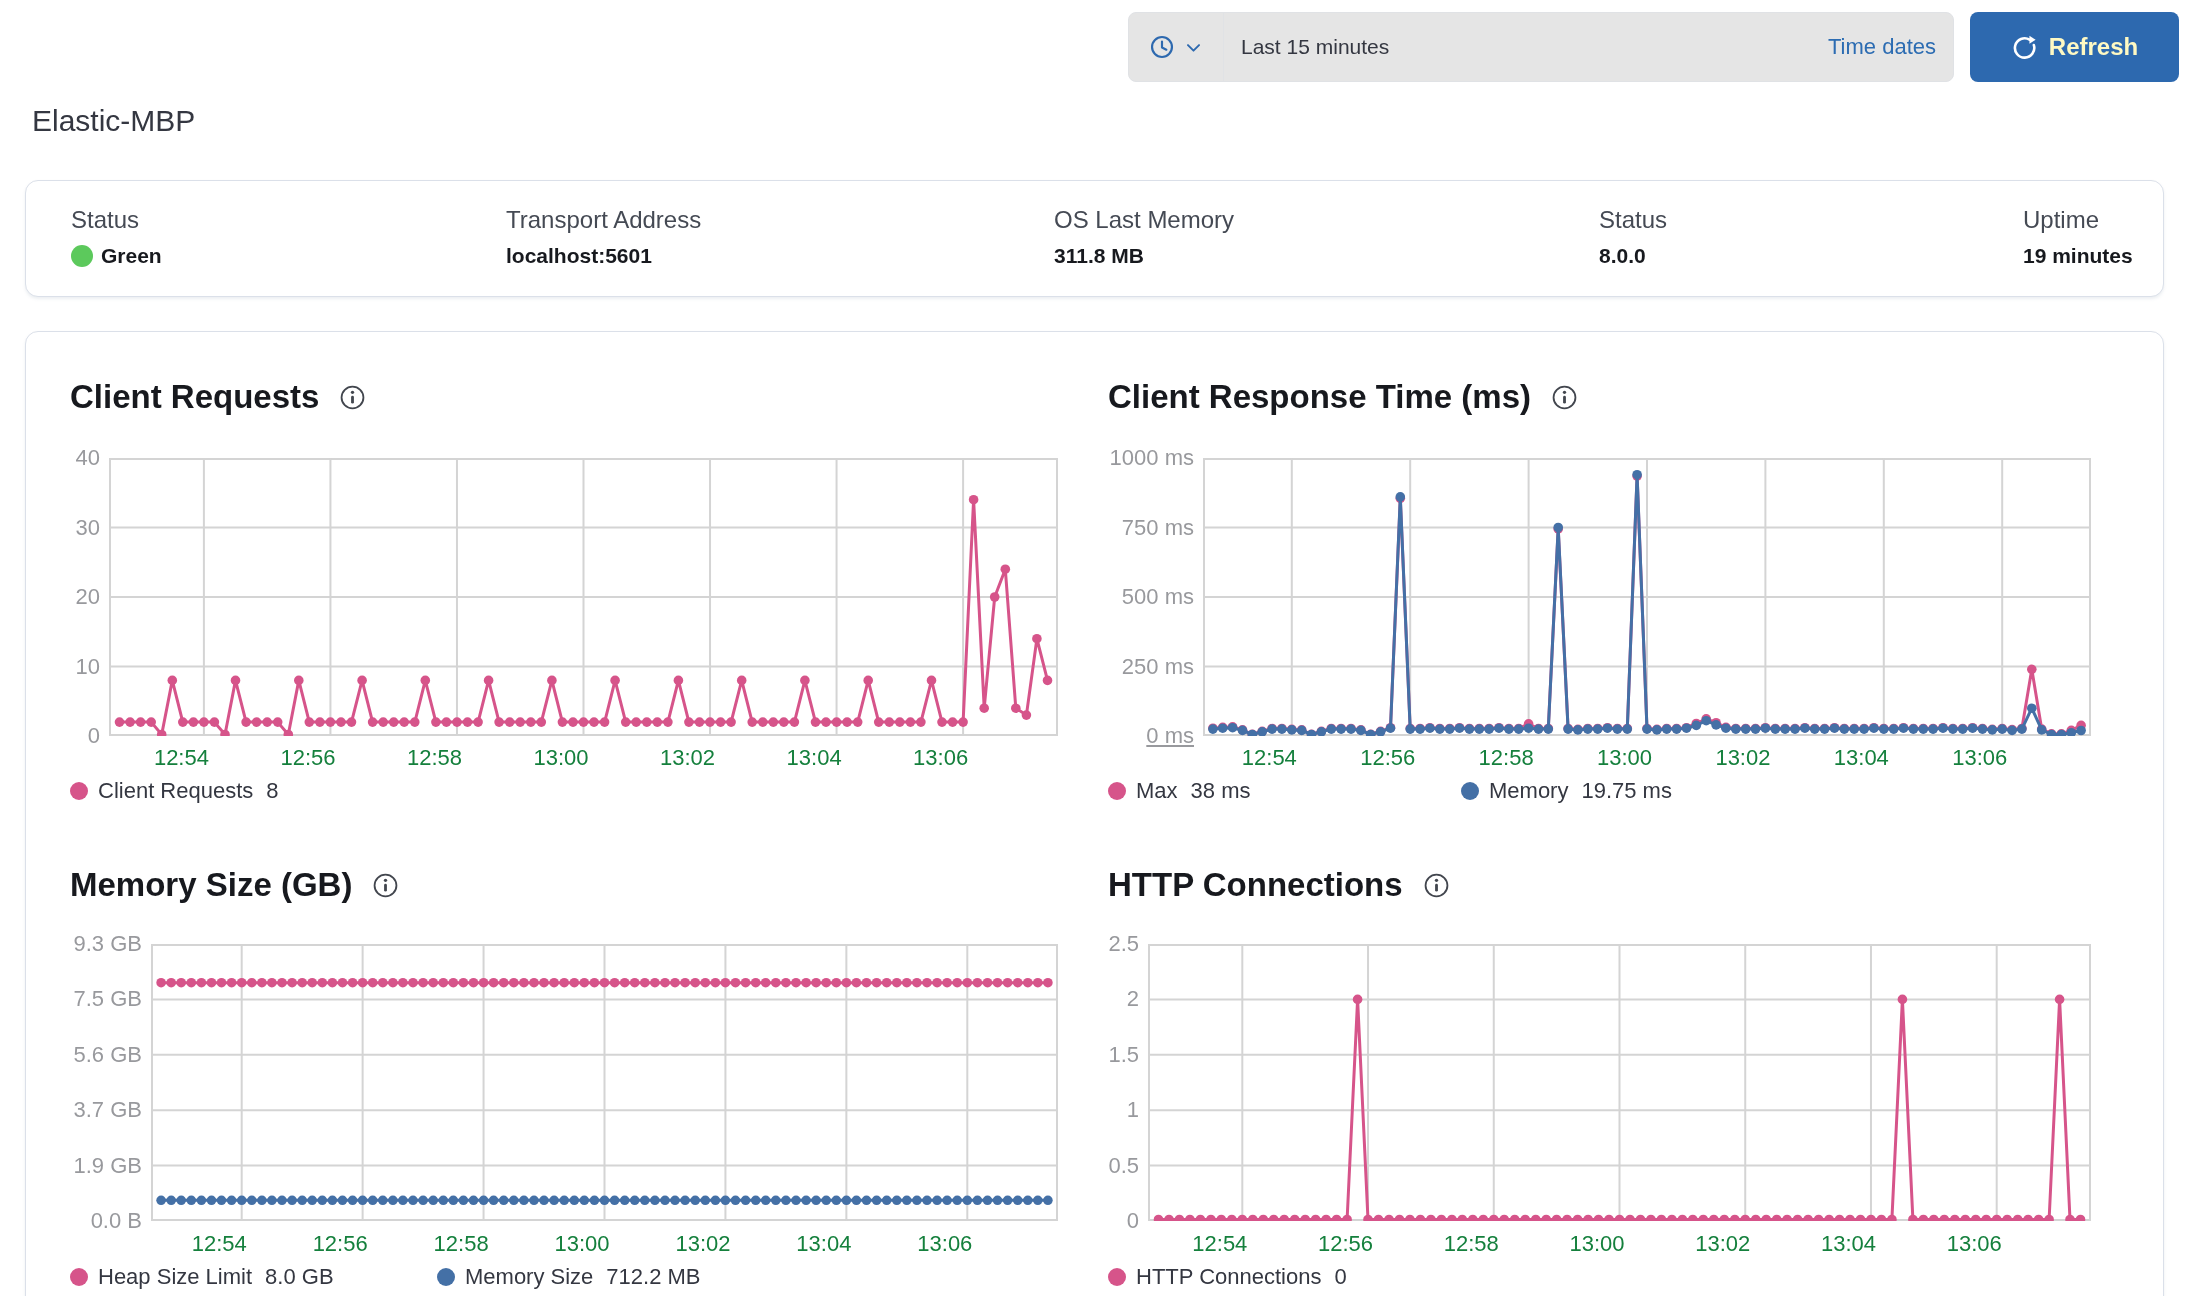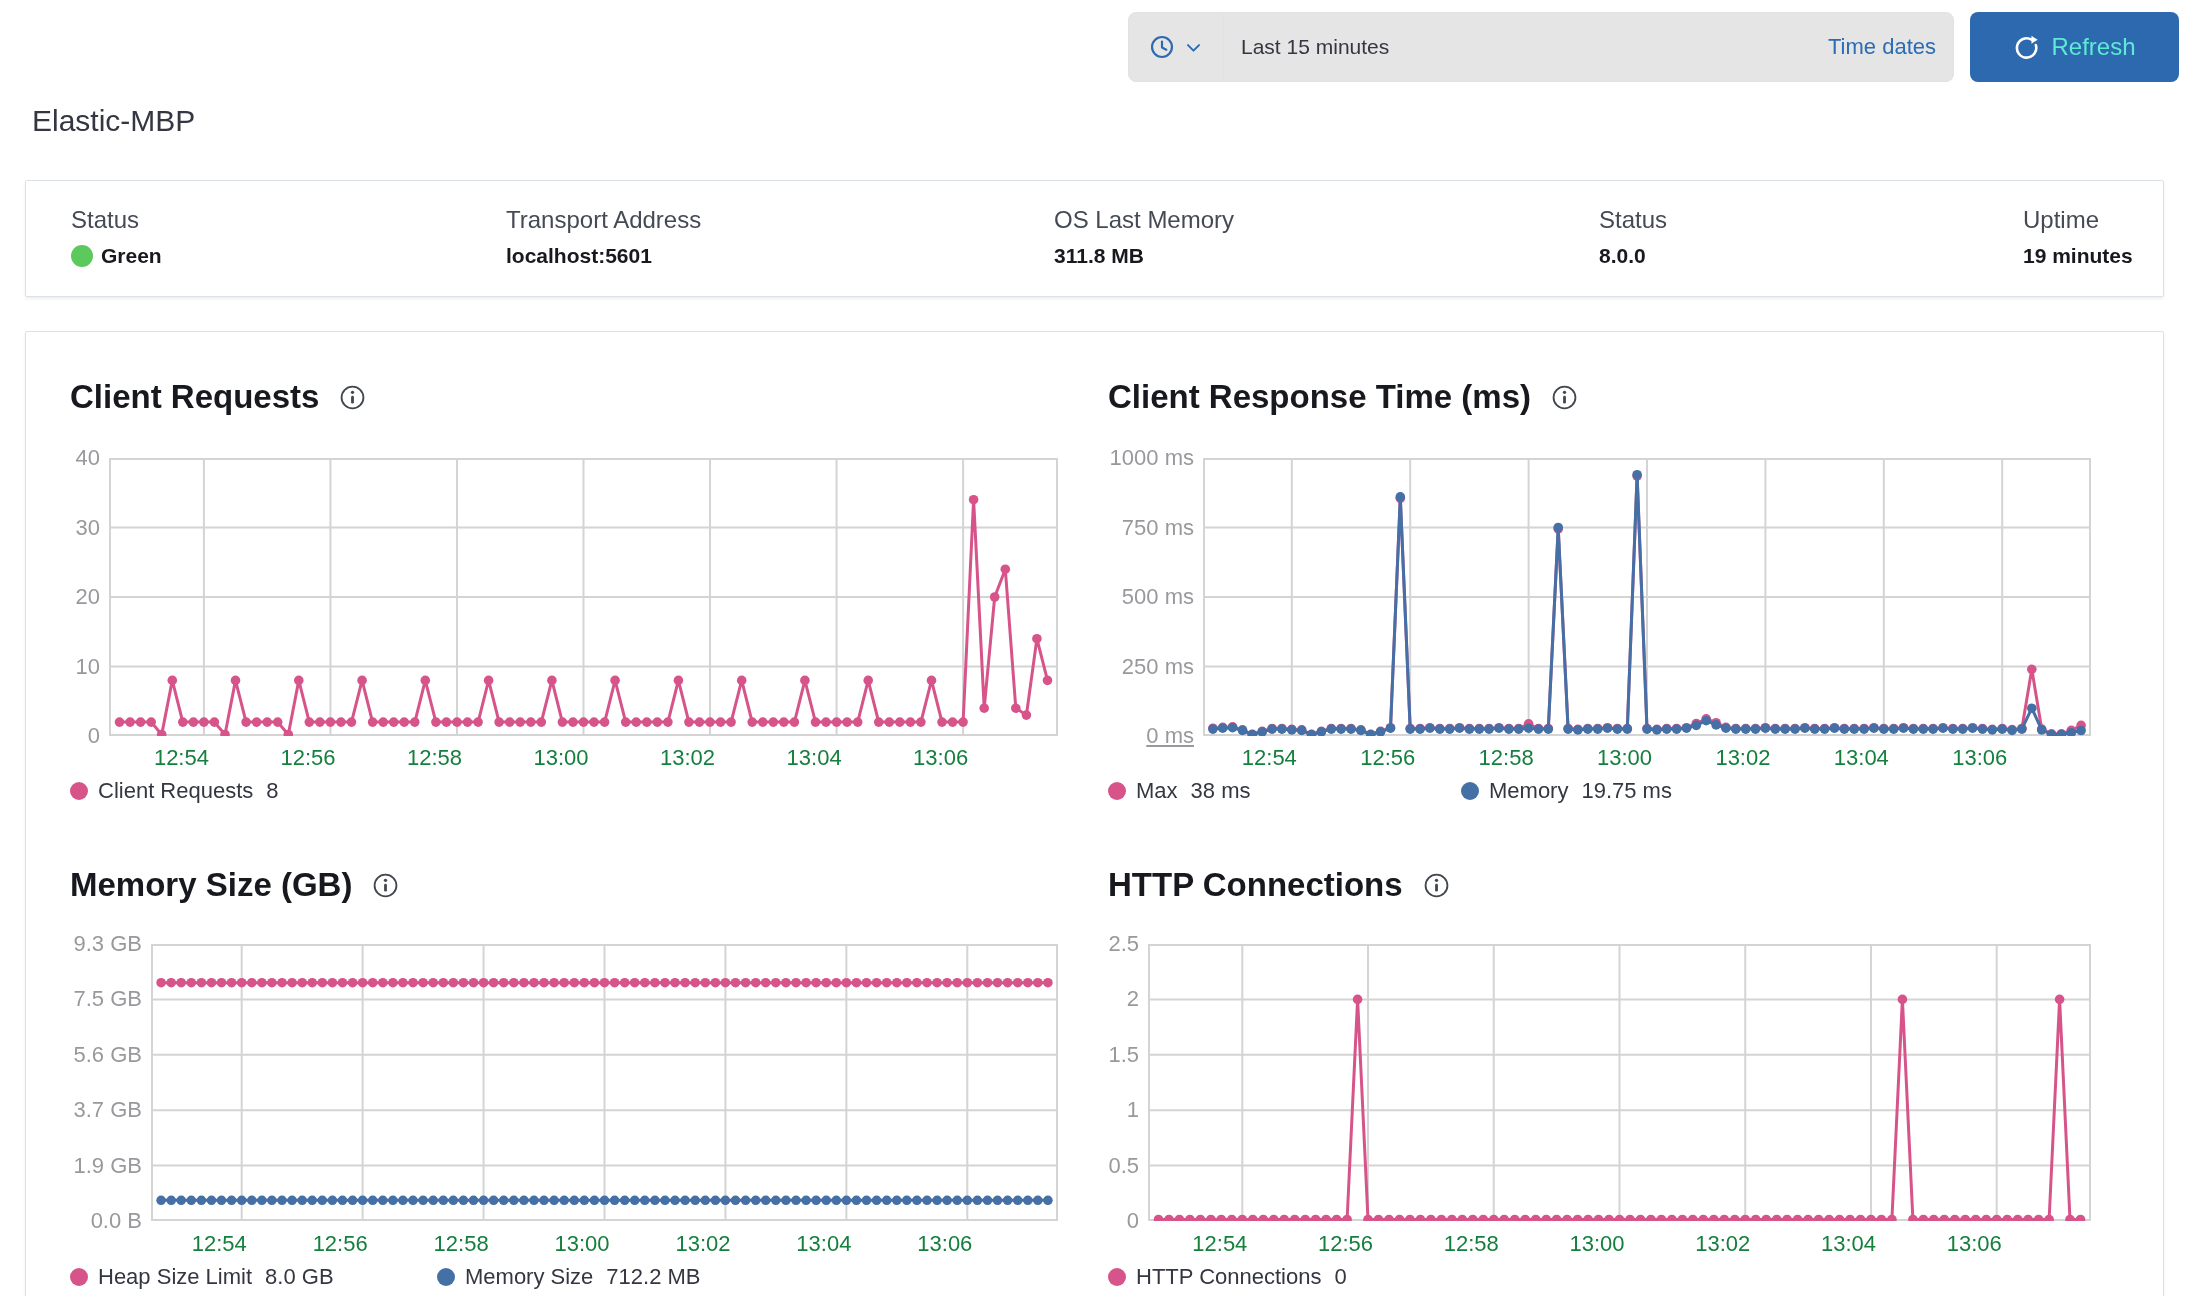--- a/index.html
+++ b/index.html
@@ -2,23 +2,23 @@
 <html><head>
 <meta charset="utf-8">
 <style>
   html,body{margin:0;padding:0;background:#ffffff;}
   #page{position:relative;width:2189px;height:1296px;overflow:hidden;font-family:"Liberation Sans",sans-serif;background:#fff;}
   .picker{position:absolute;left:1128px;top:12px;width:826px;height:70px;border:1.5px solid #e0e2e5;border-radius:8px;background:#e5e5e5;display:flex;align-items:center;box-sizing:border-box;}
   .quick{width:95px;height:100%;border:none;border-right:1.5px solid #e0e2e5;background:transparent;display:flex;align-items:center;justify-content:center;gap:9px;cursor:pointer;flex:none;}
   .pickertext{flex:1;padding-left:17px;font-size:21px;color:#343741;}
   .showdates{padding-right:17px;font-size:22px;color:#2c6cb2;font-weight:500;text-decoration:none;cursor:pointer;}
   .refresh{position:absolute;left:1970px;top:12px;width:209px;height:70px;background:#2d69af;border:none;border-radius:8px;display:flex;align-items:center;justify-content:center;gap:11px;cursor:pointer;}
-  .refresh span{color:#5eead4;font-size:24px;font-weight:400;}
+  .refresh span{color:#fef9c3;font-size:24px;font-weight:700;}
   .ptitle{position:absolute;left:32px;top:104px;margin:0;font-size:30px;font-weight:500;color:#343741;}
-  .panel{position:absolute;background:#fff;border:1.5px solid #dbe0e9;border-radius:2px;box-shadow:0 2px 3px rgba(130,145,170,0.15);box-sizing:border-box;}
+  .panel{position:absolute;background:#fff;border:1.5px solid #dbe0e9;border-radius:13px;box-shadow:0 2px 3px rgba(130,145,170,0.15);box-sizing:border-box;}
   #summary{left:25px;top:180px;width:2139px;height:117px;}
   #mainpanel{left:25px;top:331px;width:2139px;height:1000px;}
   .stat{position:absolute;top:0;width:300px;height:100%;}
   .stat-label{position:absolute;top:25px;left:0;font-size:24px;color:#454a54;white-space:nowrap;}
   .stat-value{position:absolute;top:63px;left:0;font-size:21px;font-weight:700;color:#17191e;white-space:nowrap;display:flex;align-items:center;gap:8px;}
   .health-dot{width:22px;height:22px;border-radius:50%;background:#5cc95c;display:inline-block;flex:none;}
   .chart{position:absolute;left:0;top:0;width:100%;height:100%;pointer-events:none;}
   .ctitle{position:absolute;display:flex;align-items:center;gap:21px;font-size:33px;font-weight:700;color:#17191e;white-space:nowrap;}
   .axis-y{position:absolute;width:120px;text-align:right;font-size:22px;color:#98999d;height:24px;line-height:24px;}
   .axis-x{position:absolute;width:100px;text-align:left;font-size:22px;color:#15803d;height:24px;line-height:24px;}

